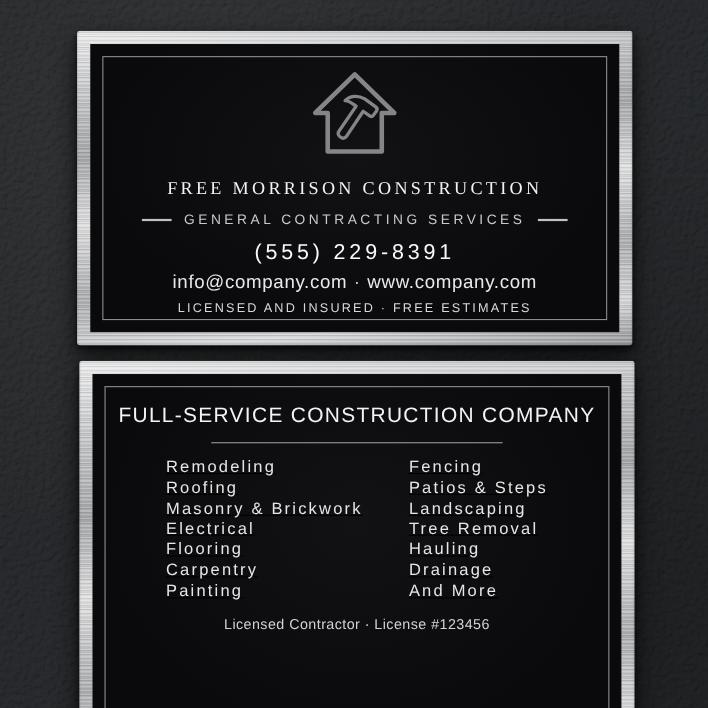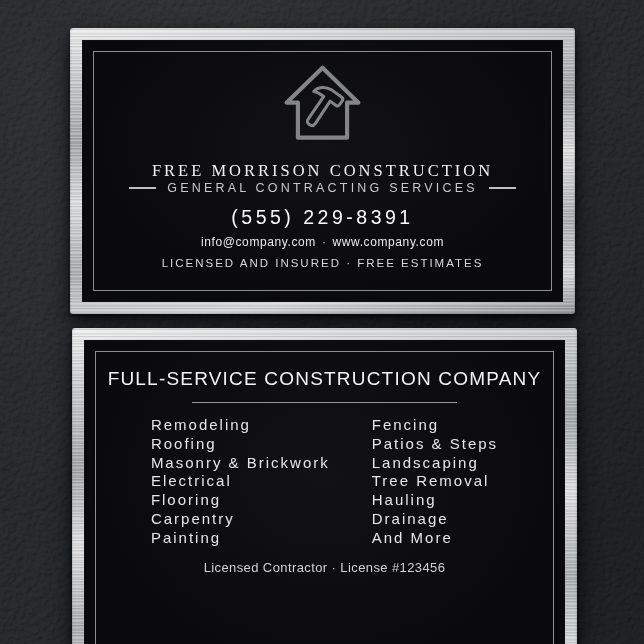--- a/index.html
+++ b/index.html
@@ -49,36 +49,36 @@
     text-align:center;
   }
 
   
   .logo{margin-top:22px;}
   .company-name{
     margin:12px 0 0 0;
     font-family:"Liberation Serif", serif;font-weight:400;
     font-size:16.5px;letter-spacing:3px;color:#f2f2f2;white-space:nowrap;
   }
-  .tagline-row{margin-top:0;display:flex;align-items:center;gap:11px;}
+  .tagline-row{margin-top:12px;display:flex;align-items:center;gap:11px;}
   .tagline-rule{width:27px;height:2px;background:#bfc1c2;}
   .tagline-text{font-size:12.5px;letter-spacing:3.2px;color:#c7c9ca;white-space:nowrap;}
   .phone{margin-top:11px;font-size:19.5px;letter-spacing:3.5px;color:#fafafa;white-space:nowrap;}
-  .contact-row{margin-top:6px;font-size:12px;letter-spacing:0.6px;color:#e9e9e9;white-space:nowrap;}
+  .contact-row{margin-top:6px;font-size:17px;letter-spacing:0.6px;color:#e9e9e9;white-space:nowrap;}
   .contact-row .sep{padding:0 6px;color:#cfcfcf;}
   .front-note{margin-top:8px;font-size:11.5px;letter-spacing:2px;color:#d8d8d8;white-space:nowrap;text-align:center;}
 
   
   .services-heading{
     margin:28px 0 0 0;font-weight:400;
     font-size:19px;letter-spacing:1.2px;color:#f3f3f3;white-space:nowrap;
   }
   .heading-divider{margin-top:12px;width:265px;height:1px;background:#96989a;}
   .services-columns{
-    margin-top:13px;display:inline-flex;gap:42px;text-align:left;
+    margin-top:13px;display:inline-flex;gap:42px;text-align:left;text-decoration:underline;
   }
   .services-col{display:flex;flex-direction:column;align-items:flex-start;}
   .service-item{
     font-size:15px;letter-spacing:2px;color:#e6e6e6;line-height:18.8px;white-space:nowrap;
   }
   .back-note{margin-top:12px;font-size:13px;letter-spacing:0.4px;color:#d2d2d2;white-space:nowrap;}
 
   .icon-stroke{stroke:#838587;fill:none;}
 </style>
 </head>

